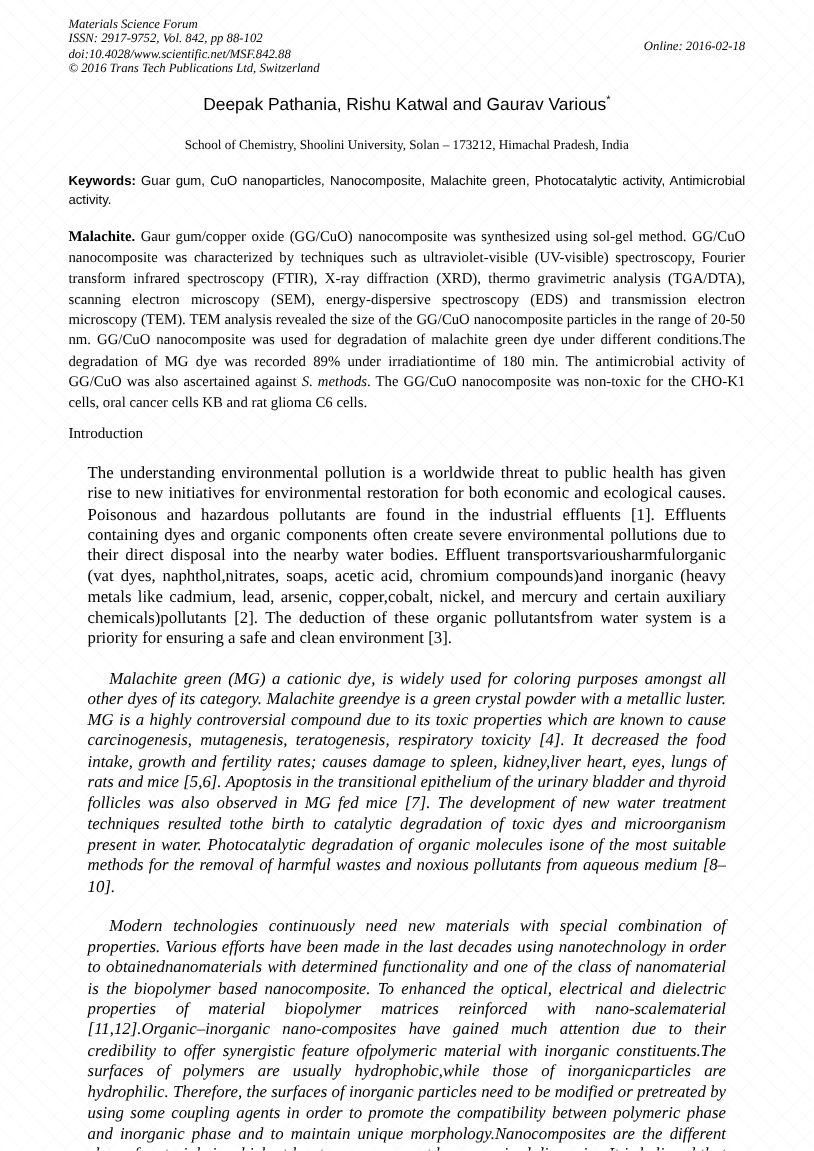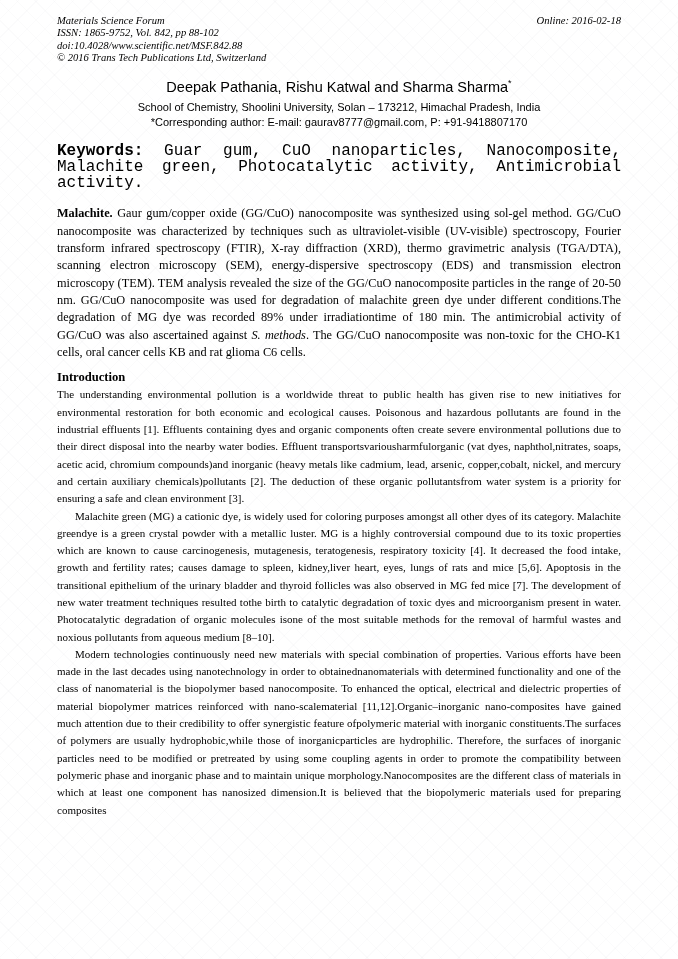--- a/index.html
+++ b/index.html
@@ -13,21 +13,21 @@
     background-image:
       repeating-linear-gradient(45deg,  rgba(110,110,130,0.028) 0 1px, transparent 1px 13px),
       repeating-linear-gradient(135deg, rgba(110,110,130,0.028) 0 1px, transparent 1px 13px);
     overflow: hidden;
     color: #000;
     font-family: "Liberation Serif", serif;
   }
   .hdr {
     display: flex;
     justify-content: space-between;
-    align-items: flex-start;
+    align-items: center;
     font-family: "Liberation Serif", serif;
     font-style: italic;
     font-size: 10.6px;
     line-height: 12.4px;
   }
   .title {
     margin: 17px 0 0 0;
     font-family: "Liberation Sans", sans-serif;
     font-weight: bold;
     font-size: 15px;
@@ -37,76 +37,75 @@
   .tline { display: block; }
   .authors {
     margin-top: 9px;
     text-align: center;
     font-family: "Liberation Sans", sans-serif;
     font-size: 14.5px;
     line-height: 18px;
   }
   .authors sup { font-size: 9px; }
   .affil {
-    margin-top: 5px;
+    margin-top: 18px;
     text-align: center;
-    font-family: Liberation Sans, sans-serif;
+    font-family: Liberation Serif, serif;
     font-size: 11px;
     line-height: 14.5px;
   }
   .keywords {
     margin: 14px 0 0 0;
-    font-family: Liberation Mono, monospace;
-    font-size: 16px;
+    font-family: Liberation Sans, sans-serif;
+    font-size: 11px;
     line-height: 16px;
     text-align: justify;
   }
   .keywords b { font-weight: bold; }
   .abstract {
     margin: 14px 0 0 0;
     font-size: 12.3px;
     line-height: 17.3px;
     text-align: justify;
   }
   .abstract b { font-weight: bold; }
   .section-heading {
     margin: 8px 0 0 0;
     font-size: 12.6px;
     line-height: 17.3px;
-    font-weight: bold;
+    font-weight: normal;
   }
   p.body {
-    margin: 0;
-    font-size: 11px;
+    margin: 16px;
+    font-size: 14px;
     line-height: 17.3px;
     text-align: justify;
   }
-  p.body.indent { text-indent: 18px; }
+  p.body.indent { text-indent: 18px; font-style: italic; }
 </style>
 </head>
 <body>
 
 <div class="page">
 
   <div class="hdr">
     <div class="hdr-left">
       <div>Materials Science Forum</div>
-      <div>ISSN: 1865-9752, Vol. 842, pp 88-102</div>
+      <div>ISSN: 2917-9752, Vol. 842, pp 88-102</div>
       <div>doi:10.4028/www.scientific.net/MSF.842.88</div>
       <div>© 2016 Trans Tech Publications Ltd, Switzerland</div>
     </div>
     <div class="hdr-right">Online: 2016-02-18</div>
   </div>
 
 
-  <div class="authors"><span>Deepak Pathania, Rishu Katwal and Sharma Sharma</span><sup>*</sup></div>
+  <div class="authors"><span>Deepak Pathania, Rishu Katwal and Gaurav Various</span><sup>*</sup></div>
 
   <div class="affil">
     <div>School of Chemistry, Shoolini University, Solan – 173212, Himachal Pradesh, India</div>
-    <div>*Corresponding author: E-mail: gaurav8777@gmail.com, P: +91-9418807170</div>
   </div>
 
   <p class="keywords">
     <b>Keywords:</b>
     <span>Guar gum, CuO nanoparticles, Nanocomposite, Malachite green, Photocatalytic activity, Antimicrobial activity.</span>
   </p>
 
   <p class="abstract">
     <b>Malachite.</b>
     <span>Gaur gum/copper oxide (GG/CuO) nanocomposite was synthesized using sol-gel method. GG/CuO nanocomposite was characterized by techniques such as ultraviolet-visible (UV-visible) spectroscopy, Fourier transform infrared spectroscopy (FTIR), X-ray diffraction (XRD), thermo gravimetric analysis (TGA/DTA), scanning electron microscopy (SEM), energy-dispersive spectroscopy (EDS) and transmission electron microscopy (TEM). TEM analysis revealed the size of the GG/CuO nanocomposite particles in the range of 20-50 nm. GG/CuO nanocomposite was used for degradation of malachite green dye under different conditions.The degradation of MG dye was recorded 89% under irradiationtime of 180 min. The antimicrobial activity of GG/CuO was also ascertained against</span>

